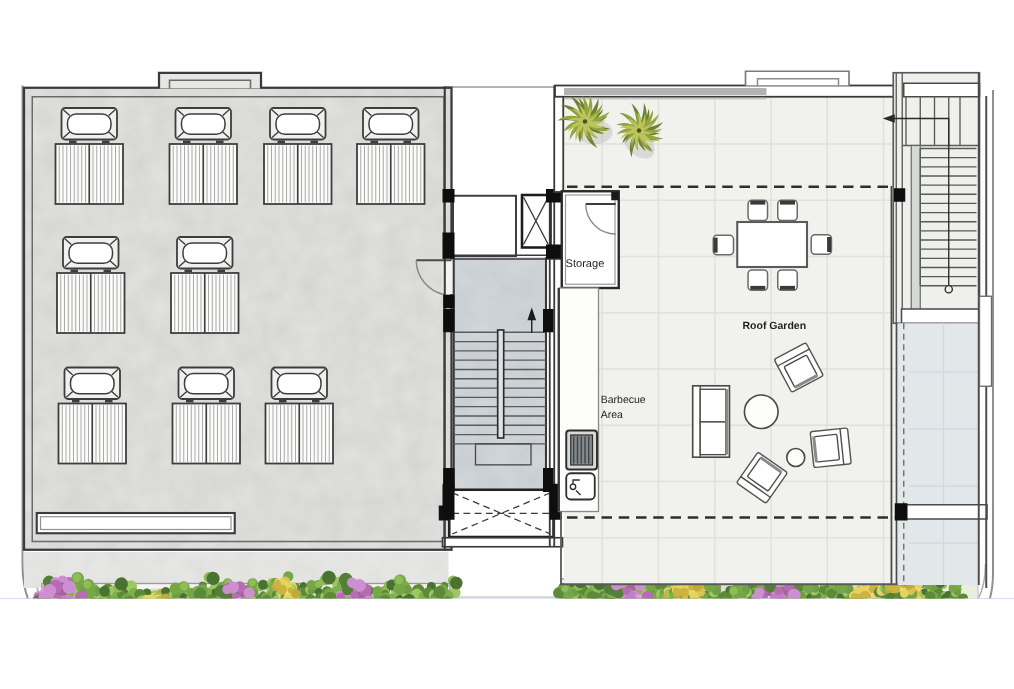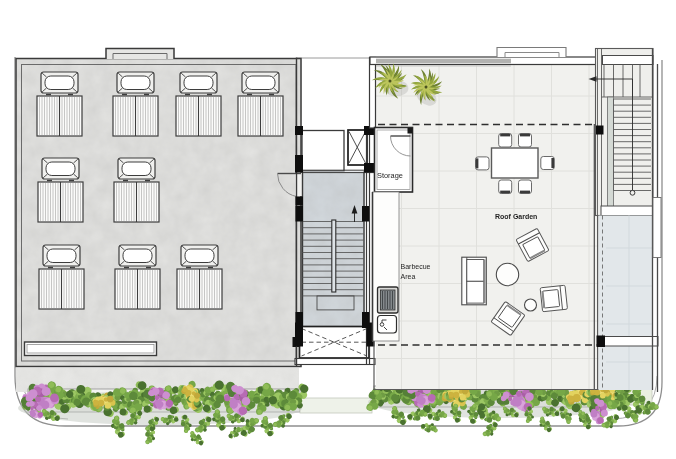--- a/index.html
+++ b/index.html
@@ -1,16 +1,16 @@
 <!DOCTYPE html>
 <html><head>
 <meta charset="utf-8">
 <style>
   html,body{margin:0;padding:0;background:#ffffff;}
-  #plan{width:676px;height:459px;position:relative;overflow:hidden;background:#1d4ed8;
+  #plan{width:676px;height:399px;position:relative;overflow:hidden;background:#1d4ed8;
         font-family:"Liberation Sans", sans-serif;}
   svg{display:block}
 </style>
 </head>
 <body>
 <div id="plan">
 <svg width="676" height="459" viewBox="0 0 676 459" xmlns="http://www.w3.org/2000/svg">
 <defs>
   <filter id="tex" x="0" y="0" width="100%" height="100%">
     <feTurbulence type="fractalNoise" baseFrequency="0.07" numOctaves="3" result="n"></feTurbulence>

